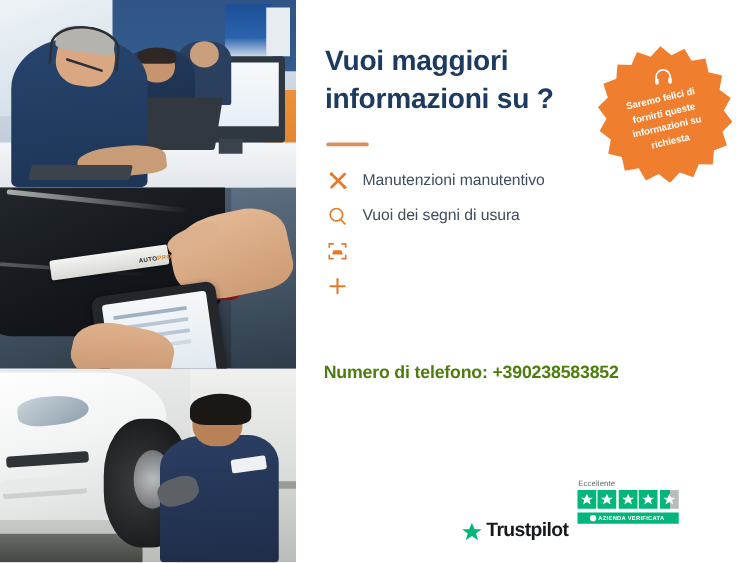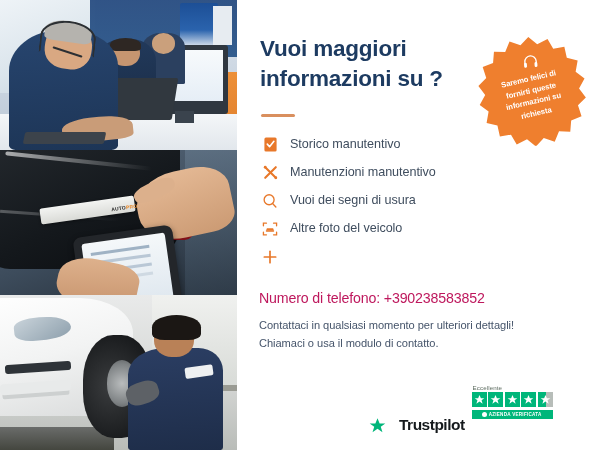--- a/index.html
+++ b/index.html
@@ -426,23 +426,23 @@
     font-size: 12.6px;
     line-height: 1;
     letter-spacing: -0.05px;
   }
 
   
   .phone {
     position: absolute;
     left: 22px;
     top: 290px;
-    color: #be185d;
+    color: #4d7c0f;
     font-size: 14.2px;
-    font-weight: 400;
+    font-weight: 700;
     letter-spacing: -0.15px;
     white-space: nowrap;
   }
   .contact-lines {
     position: absolute;
     left: 22px;
     top: 317px;
     color: #45546a;
     font-size: 11.1px;
     line-height: 1.62;
@@ -454,21 +454,21 @@
     position: absolute;
     left: 132px;
     top: 368px;
     display: flex;
     align-items: center;
     gap: 7px;
   }
   .tp-logo {
     display: flex;
     align-items: center;
-    gap: 13px;
+    gap: 3px;
     margin-top: 48px;
   }
   .tp-logo svg { display: block; }
   .tp-word {
     color: #15191c;
     font-size: 15.5px;
     font-weight: 700;
     letter-spacing: -0.5px;
   }
   .tp-right {
@@ -612,29 +612,20 @@
             <rect x="2.6" y="13.2" width="4" height="7" rx="1.8" fill="#ffffff" stroke="none"></rect>
             <rect x="17.4" y="13.2" width="4" height="7" rx="1.8" fill="#ffffff" stroke="none"></rect>
           </svg>
         </div>
         <div class="badge-text">Saremo felici di fornirti queste informazioni su richiesta</div>
       </div>
     </div>
 
     <div class="bullets">
 
-      <div class="bullet">
-        <span class="bullet-icon">
-          <svg width="15" height="17" viewBox="0 0 16 18">
-            <rect x="1.5" y="1.5" width="13" height="15" rx="1.6" fill="#e8782a"></rect>
-            <path d="M4.6 8.6 L7 11.3 L11.6 5.6" stroke="#ffffff" stroke-width="1.7" fill="none" stroke-linecap="round" stroke-linejoin="round"></path>
-          </svg>
-        </span>
-        <span class="bullet-label">Storico manutentivo</span>
-      </div>
 
       <div class="bullet">
         <span class="bullet-icon">
           <svg width="17" height="17" viewBox="0 0 18 18">
             <g stroke="#e8782a" stroke-width="2.2" stroke-linecap="round">
               <path d="M3.4 3.4 L14.6 14.6"></path>
               <path d="M14.6 3.4 L3.4 14.6"></path>
             </g>
             <circle cx="3.4" cy="3.4" r="1.5" fill="#e8782a"></circle>
             <circle cx="14.6" cy="14.6" r="1.5" fill="#e8782a"></circle>
@@ -659,42 +650,37 @@
             <g stroke="#e8782a" stroke-width="1.5" fill="none" stroke-linecap="round">
               <path d="M1.6 5.4 V2.4 H5"></path>
               <path d="M13 2.4 H16.4 V5.4"></path>
               <path d="M16.4 12.6 V15.6 H13"></path>
               <path d="M5 15.6 H1.6 V12.6"></path>
             </g>
             <path d="M4.6 10.6 L5.5 8.1 H12.5 L13.4 10.6 Z" fill="#e8782a"></path>
             <rect x="4.3" y="10.4" width="9.4" height="1.6" rx=".7" fill="#e8782a"></rect>
           </svg>
         </span>
-        <span class="bullet-label">Altre foto del veicolo</span>
       </div>
 
       <div class="bullet">
         <span class="bullet-icon">
           <svg width="16" height="16" viewBox="0 0 18 18">
             <g stroke="#e8782a" stroke-width="1.9" stroke-linecap="round">
               <path d="M9 2.6 V15.4"></path>
               <path d="M2.6 9 H15.4"></path>
             </g>
           </svg>
         </span>
       </div>
 
     </div>
 
     <div class="phone">Numero di telefono: +390238583852</div>
 
-    <div class="contact-lines">
-      <div>Contattaci in qualsiasi momento per ulteriori dettagli!</div>
-      <div>Chiamaci o usa il modulo di contatto.</div>
-    </div>
 
     <div class="trustpilot">
       <div class="tp-logo">
         <svg width="17" height="17" viewBox="0 0 24 24">
           <path d="M12 1.6 L15 9 L23 9 L16.6 13.7 L19 21.4 L12 16.7 L5 21.4 L7.4 13.7 L1 9 L9 9 Z" fill="#00b67a"></path>
         </svg>
         <span class="tp-word">Trustpilot</span>
       </div>
 
       <div class="tp-right">

